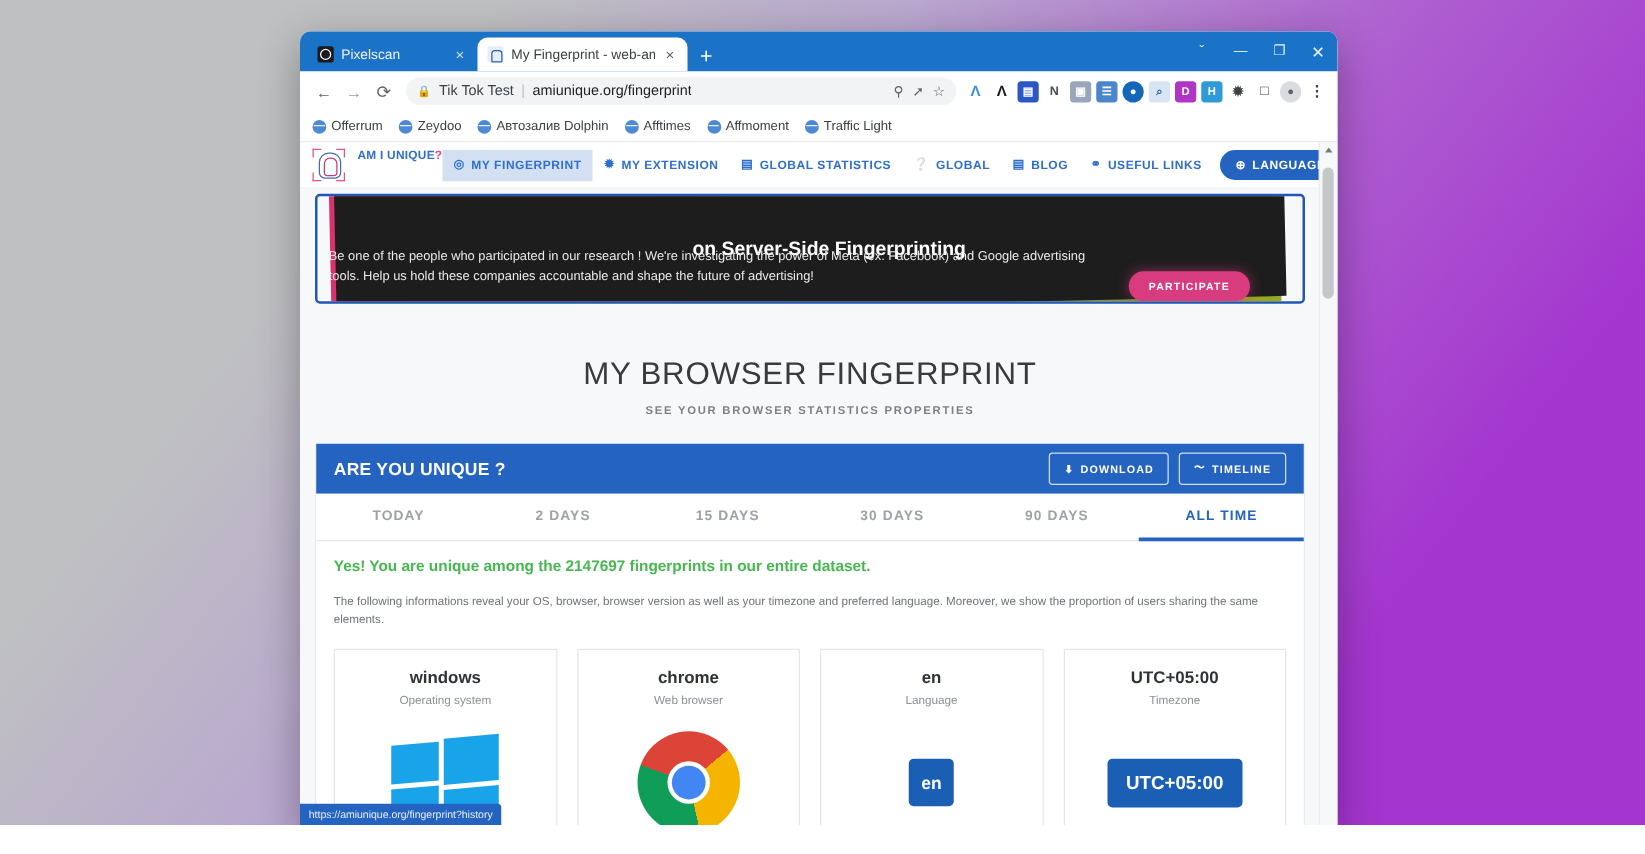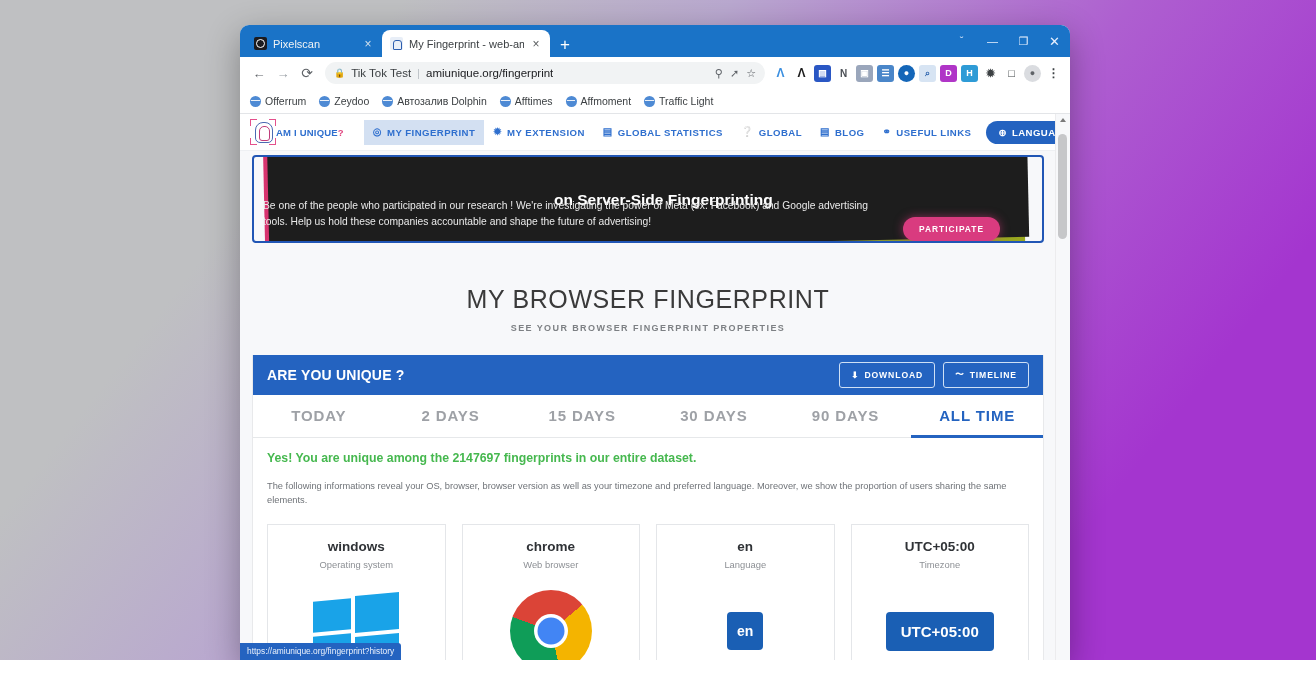--- a/index.html
+++ b/index.html
@@ -166,21 +166,21 @@
     width: 9px; height: 105px; background: #c6c7c9; border-radius: 5px;
   }
 
   
   .sitenav {
     height: 36px; background: #ffffff;
     display: flex; align-items: center;
     padding: 0 10px; gap: 0;
     border-bottom: 1px solid #eef0f3;
   }
-  .brand { display:flex; align-items:center; gap:0; margin-right:20px; }
+  .brand { display:flex; gap:10px; margin-right:0; }
   .brand-mark {
     width: 26px; height: 26px; position: relative; flex:0 0 auto;
   }
   .brand-mark .fp {
     position:absolute; left:5px; top:3px; width:16px; height:19px;
     border: 1.6px solid #4b69b3; border-radius: 8px 8px 5px 5px;
   }
   .brand-mark .fp2 {
     position:absolute; left:8.5px; top:6.5px; width:9px; height:13px;
     border: 1.5px solid #c03c7a; border-radius: 5px 5px 3px 3px;
@@ -273,21 +273,21 @@
   .pbtn {
     border: 1px solid #cfe0f5; color: #fff; border-radius: 3px;
     padding: 6px 11px; font-size: 8.6px; font-weight: bold; letter-spacing: .9px;
     display: flex; align-items: center; gap: 5px; white-space: nowrap;
   }
   .tabsrow {
     display: flex; border-bottom: 1px solid #e6e8ea; background: #fff;
   }
   .trange {
     flex: 1 1 0; text-align: center; padding: 12px 0 11px 0;
-    font-size: 15px; letter-spacing: .9px; color: #9ea1a6; font-weight: bold;
+    font-size: 11px; letter-spacing: .9px; color: #9ea1a6; font-weight: bold;
     border-bottom: 3px solid transparent; margin-bottom: -1px;
   }
   .trange.active { color: #2463c0; border-bottom-color: #2463c0; }
   .panel-body { padding: 13px 14px 0 14px; }
   .uniq-line {
     font-size: 12.3px; font-weight: bold; color: #46b84f; margin-bottom: 14px;
   }
   .desc { font-size: 9.3px; color: #6f7378; line-height: 14px; }
   .cards {
     display: flex; gap: 16px; margin-top: 17px; padding-bottom: 4px;
@@ -487,21 +487,21 @@
             <div class="banner-shadow-l"></div>
             <div class="banner-skew"></div>
             <div class="banner-title">on Server-Side Fingerprinting</div>
             <div class="banner-body">Be one of the people who participated in our research ! We're investigating the power of Meta (ex. Facebook) and Google advertising tools. Help us hold these companies accountable and shape the future of advertising!</div>
             <div class="participate">PARTICIPATE</div>
           </div>
         </div>
 
         <div class="pagehead">
           <h1>MY BROWSER FINGERPRINT</h1>
-          <div class="sub">SEE YOUR BROWSER FINGERPRINT PROPERTIES</div>
+          <div class="sub">SEE YOUR BROWSER STATISTICS PROPERTIES</div>
         </div>
 
         <div class="panel">
           <div class="panel-head">
             <h2>ARE YOU UNIQUE ?</h2>
             <div class="panel-actions">
               <div class="pbtn">
                 <span>⬇</span>
                 <span>DOWNLOAD</span>
               </div>

